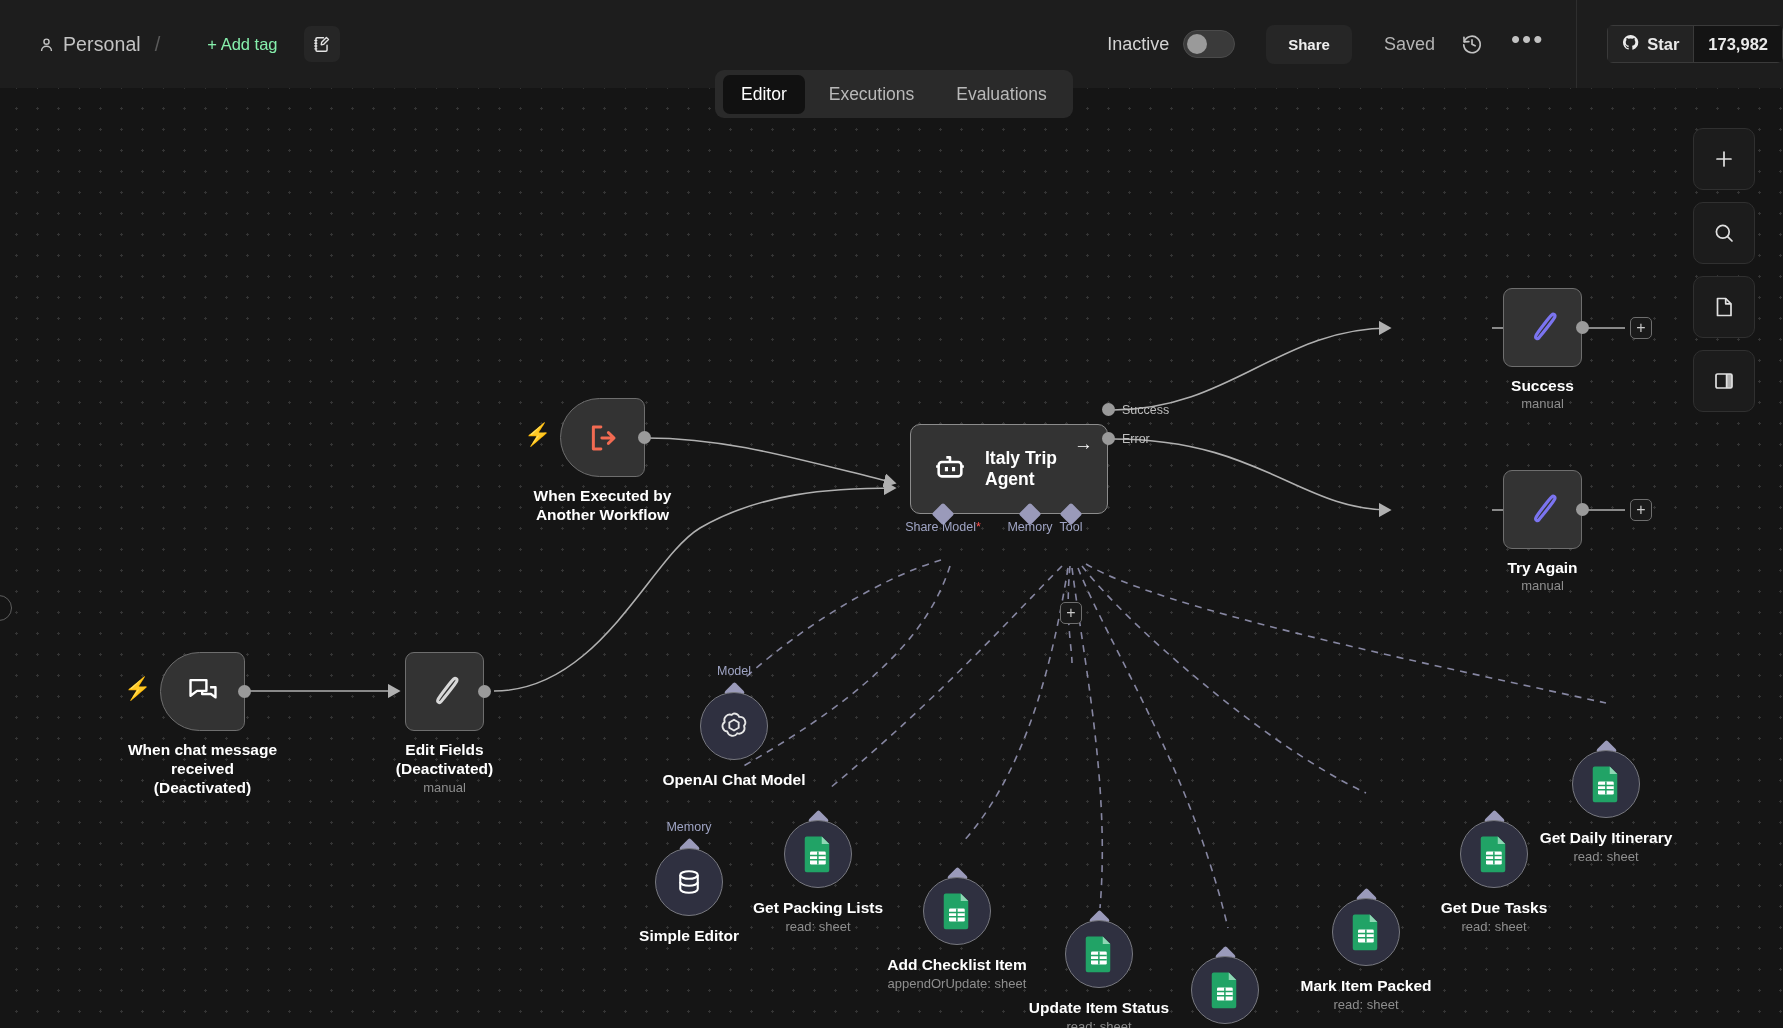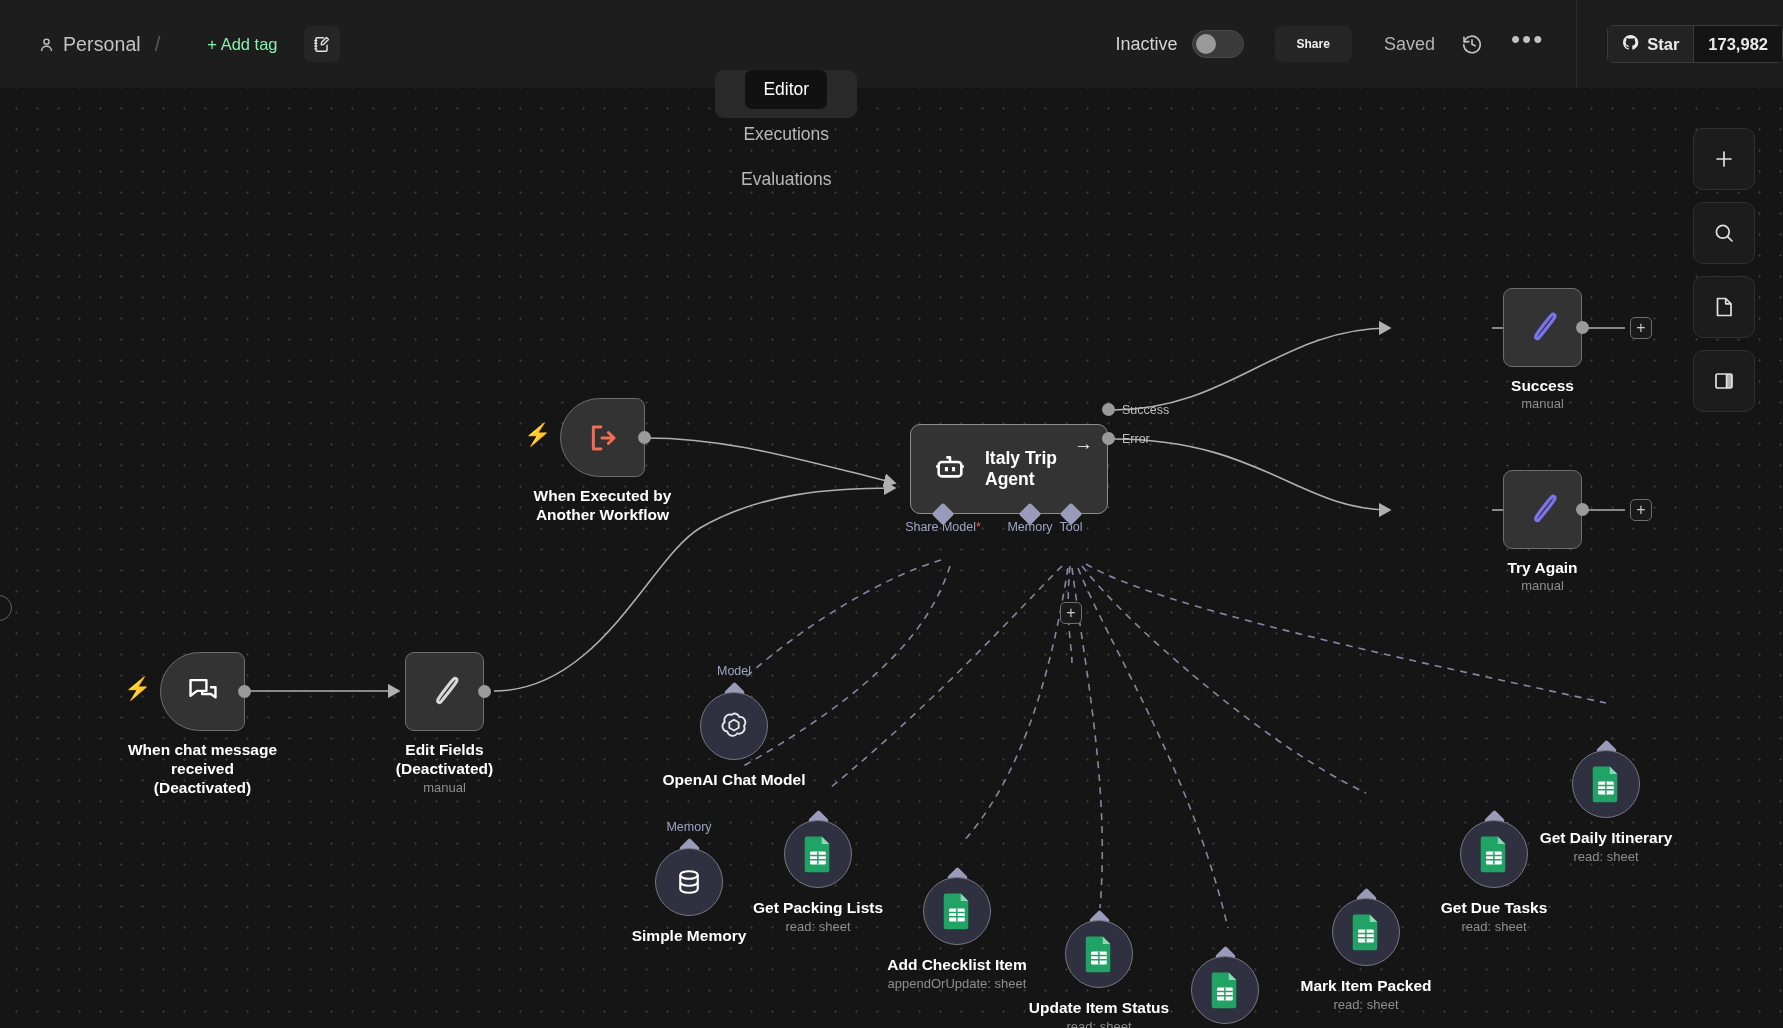--- a/index.html
+++ b/index.html
@@ -41,21 +41,21 @@
     width: 52px; height: 28px; border-radius: 14px;
     background: #3a3a3a; border: 1px solid #4b4b4b; position: relative; cursor: pointer;
   }
   .toggle .knob {
     position: absolute; left: 3px; top: 3px;
     width: 20px; height: 20px; border-radius: 50%;
     background: #9a9a9a;
   }
   .share-btn {
     margin-left: 31px; background: #262626; color: #f0f0f0;
-    font-size: 12px; font-weight: bold;
+    font-size: 15px; font-weight: bold;
     padding: 11px 22px; border-radius: 8px; border: none; cursor: pointer;
     font-family: "Liberation Sans", sans-serif;
     text-align: center;
   }
   .saved-txt { margin-left: 32px; color: #b4b4b4; font-size: 18px; }
   .hist-btn { margin-left: 26px; cursor: pointer; display:flex; }
   .dots-btn {
     margin-left: 28px; color: #c2c2c2; font-size: 26px; letter-spacing: 2px;
     cursor: pointer; line-height: 10px; padding-bottom: 10px;
   }
@@ -71,21 +71,20 @@
     display: flex; align-items: center; padding: 0 14px;
     color: #eaeaea; font-size: 16.5px; font-weight: bold; cursor: pointer;
   }
 
   
   .tabs-bar {
     position: absolute; top: 70px; left: 715px;
     height: 48px; background: #2a2a2a; border-radius: 9px;
     display: flex; align-items: center; padding: 0 8px; gap: 6px;
     z-index: 45;
-    flex-direction: column;
   }
   .tab {
     padding: 9px 18px; border-radius: 7px; font-size: 17.5px;
     color: #b9b9b9; cursor: pointer; font-weight: normal;
   }
   .tab.active { background: #111111; color: #ffffff; }
 
   
   .canvas {
     position: absolute; top: 88px; left: 0;
@@ -392,21 +391,21 @@
     <div style="position:absolute; left:655px; top:760px;">
       <span class="sub-label" style="left:34px; top:-28px;">Memory</span>
       <span class="cdiamond" style="left:27px; top:-7px;"></span>
       <div class="cnode" style="position:relative;">
         <svg width="30" height="32" viewBox="0 0 24 24" fill="none" stroke="#ffffff" stroke-width="1.7">
           <ellipse cx="12" cy="6.4" rx="7" ry="3"></ellipse>
           <path d="M5 6.4v11.2c0 1.7 3.1 3 7 3s7-1.3 7-3V6.4"></path>
           <path d="M5 12c0 1.7 3.1 3 7 3s7-1.3 7-3"></path>
         </svg>
       </div>
-      <div class="nlabel" style="top:78px; left:34px;">Simple Memory</div>
+      <div class="nlabel" style="top:78px; left:34px;">Simple Editor</div>
     </div>
 
     <div style="position:absolute; left:784px; top:732px;">
       <span class="cdiamond" style="left:27px; top:-7px;"></span>
       <div class="cnode" style="position:relative;">
         <span>
           <svg class="gsheet-icon" viewBox="0 0 24 30">
             <path d="M3 1h12l6 6v21a1.6 1.6 0 0 1-1.6 1.6H3A1.6 1.6 0 0 1 1.4 28V2.6A1.6 1.6 0 0 1 3 1z" fill="#21a366"></path>
             <path d="M15 1l6 6h-6z" fill="#8ed6b4"></path>
             <rect x="5.6" y="13" width="12.6" height="10.4" rx="1" fill="#ffffff"></rect>

